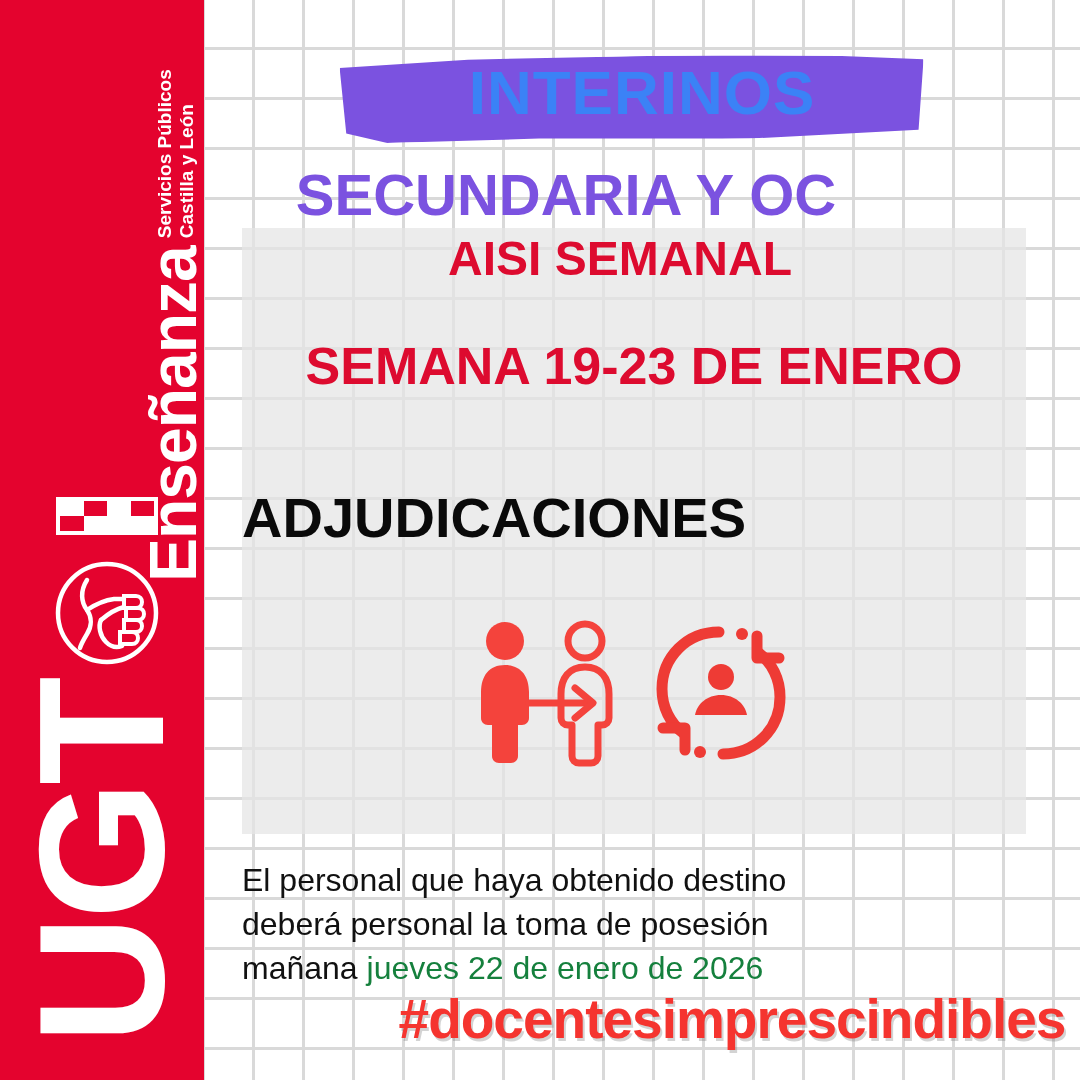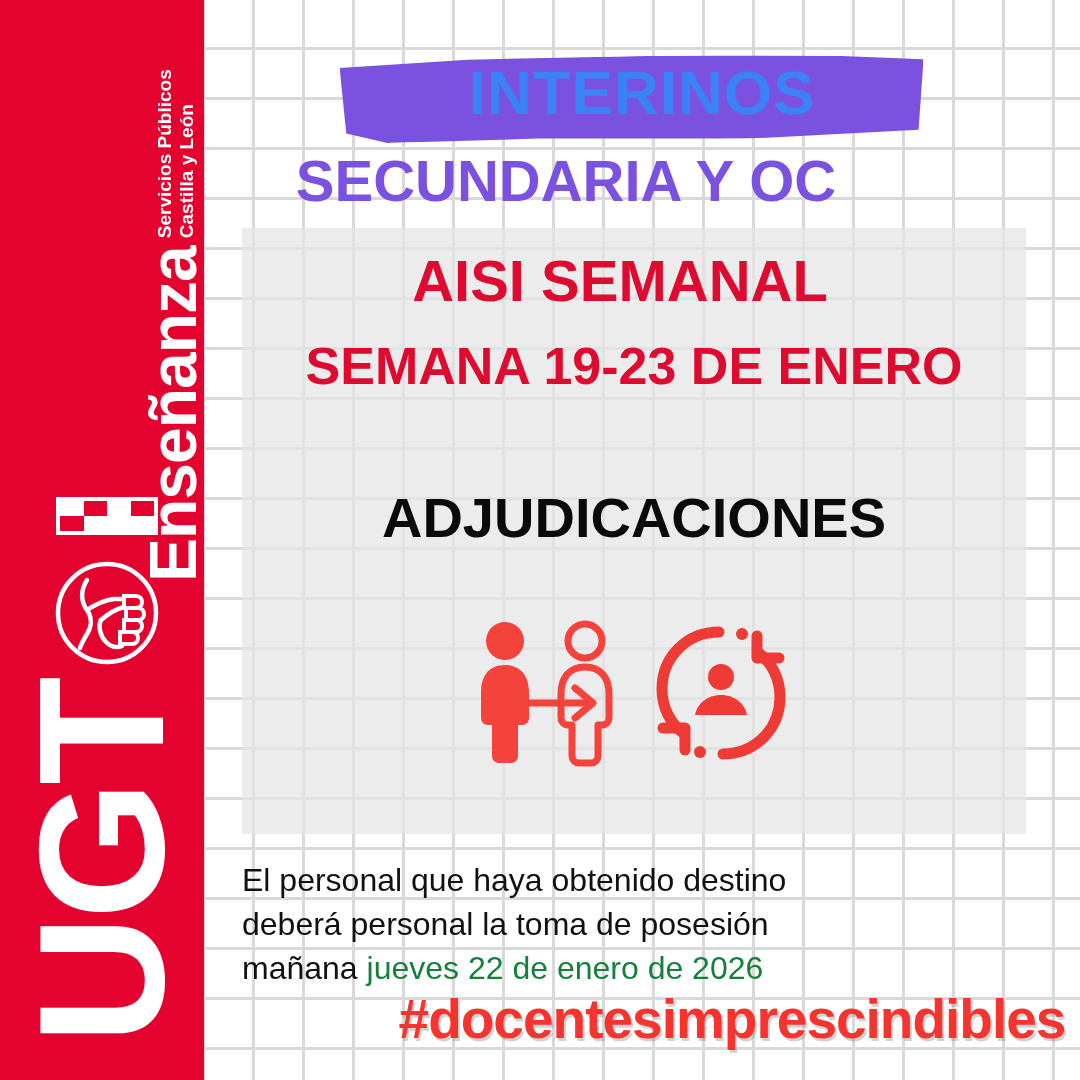--- a/index.html
+++ b/index.html
@@ -158,21 +158,21 @@
     text-align: center;
     color: #3b82f6;
     font-size: 62px;
     font-weight: 700;
     letter-spacing: 1px;
     line-height: 1;
   }
   #secundaria-text {
     position: absolute;
     left: 204px;
-    top: 152px;
+    top: 166px;
     width: 724px;
     text-align: center;
     color: #7b52e0;
     font-size: 58px;
     font-weight: 700;
     letter-spacing: 0px;
     line-height: 1;
   }
 
   
@@ -181,45 +181,44 @@
     left: 242px;
     top: 228px;
     width: 784px;
     height: 606px;
     background: rgba(228,228,228,0.72);
   }
 
   #aisi-semanal {
     position: absolute;
     left: 242px;
-    top: 252px;
+    top: 235px;
     width: 756px;
     text-align: center;
     color: #dd0b2f;
-    font-size: 58px;
+    font-size: 48px;
     font-weight: 700;
     line-height: 1;
   }
   #semana-rango {
     position: absolute;
     left: 242px;
     top: 340px;
     width: 784px;
     text-align: center;
     color: #dd0b2f;
     font-size: 52px;
     font-weight: 700;
     line-height: 1;
   }
   #adjudicaciones {
     position: absolute;
     left: 242px;
     top: 490px;
     width: 784px;
-    text-align: center;
     color: #0a0a0a;
     font-size: 56px;
     font-weight: 700;
     line-height: 1;
   }
 
   #icon-row {
     position: absolute;
     left: 242px;
     top: 605px;

